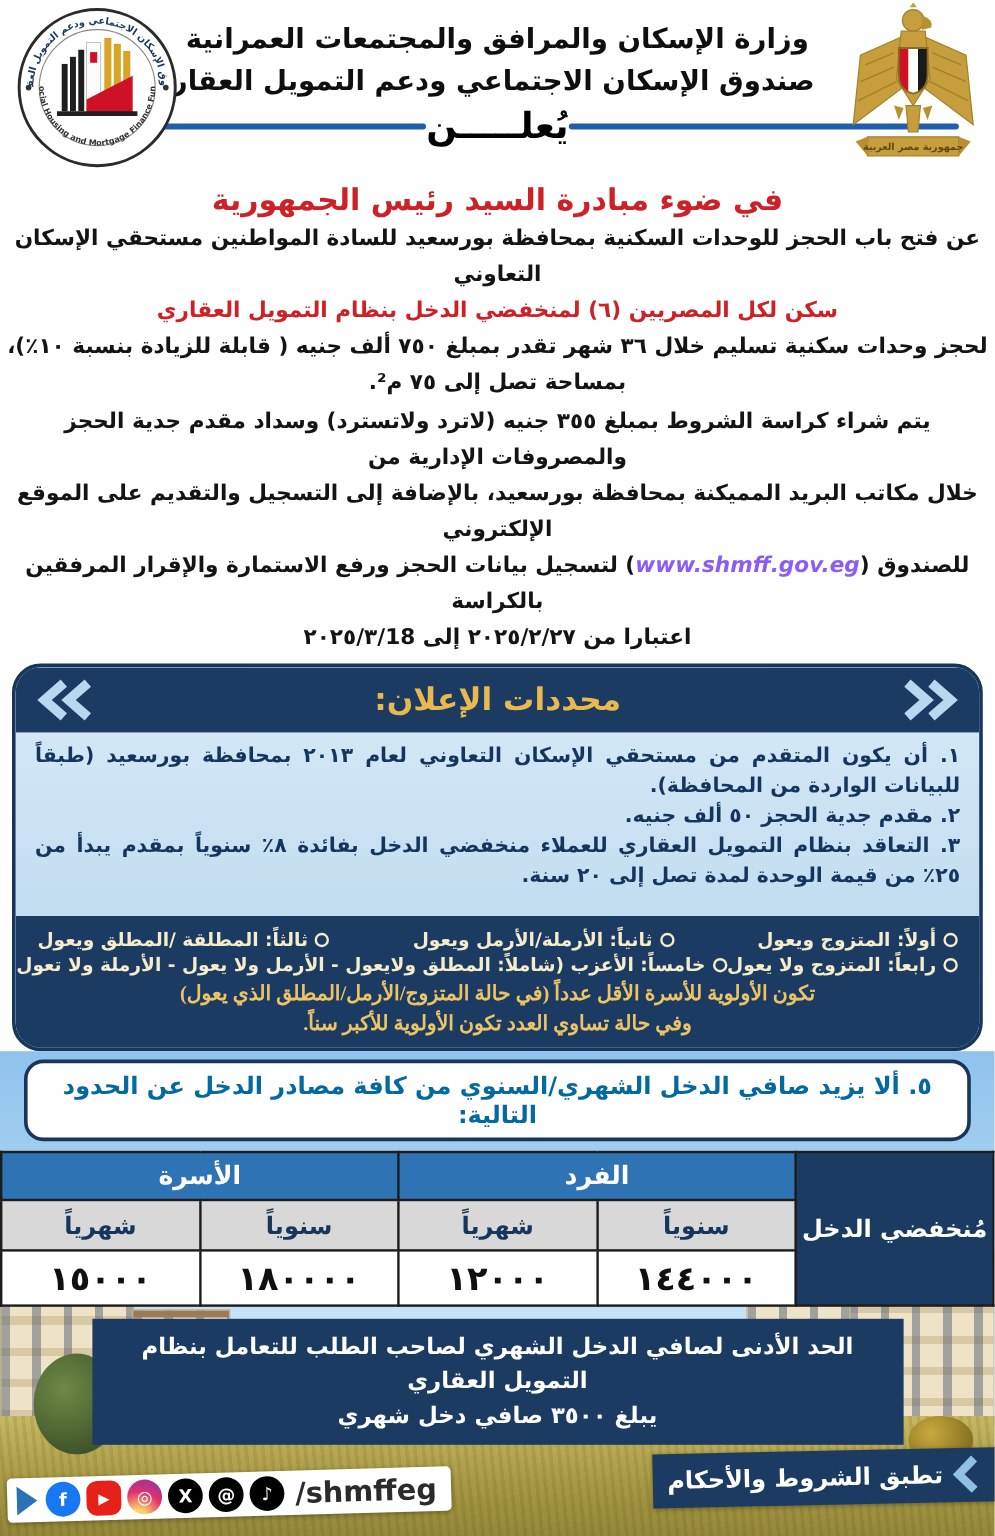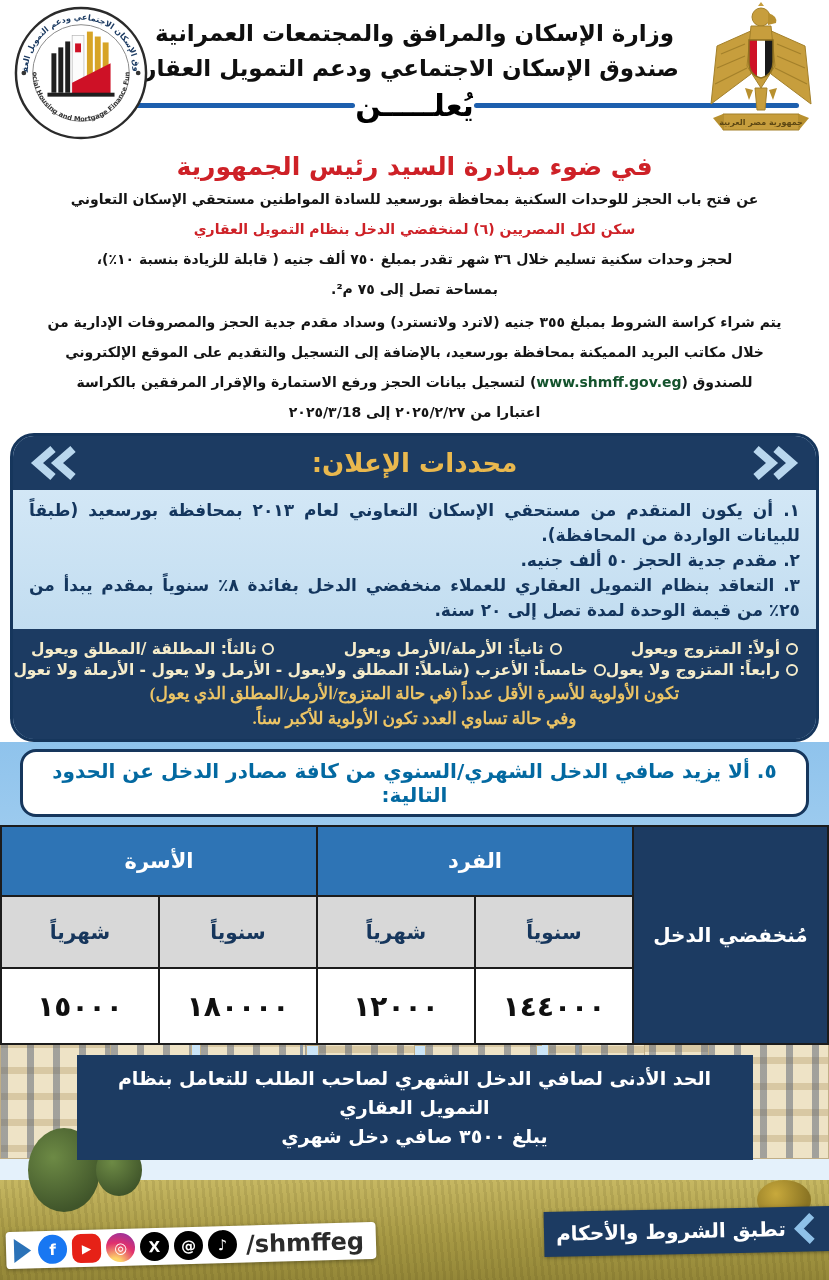--- a/index.html
+++ b/index.html
@@ -10,42 +10,42 @@
   .hdr{position:relative;height:148px;flex:none;}
   .fund-logo{position:absolute;left:12px;top:4px;}
   .eagle{position:absolute;right:8px;top:2px;}
   .hdr-titles{padding:16px 150px 0 150px;text-align:center;}
   .t1,.t2{font-size:23px;font-weight:bold;color:#0f0f0f;line-height:35px;white-space:nowrap;}
   .announce-row{display:flex;align-items:center;gap:0;padding:2px 30px 0;}
   .rule{flex:1;height:5px;background:#1d5fae;border-radius:3px;}
   .announce{font-size:30px;font-weight:bold;color:#000;}
   
   .red-h{text-align:center;color:#ce2127;font-size:25px;font-weight:bold;margin-top:4px;flex:none;}
-  .intro{flex:none;text-align:center;font-weight:bold;font-size:14px;color:#141414;line-height:30px;margin-top:3px;}
+  .intro{flex:none;text-align:center;font-weight:bold;font-size:18px;color:#141414;line-height:30px;margin-top:3px;}
   .redline{color:#ce2127;}
-  .url{color:#14532d;direction:ltr;unicode-bidi:embed;}
+  .url{color:#8b5cf6;direction:ltr;unicode-bidi:embed;font-style:italic;}
   
   .box{flex:none;margin:6px 10px 0;border:3px solid #16365c;border-radius:24px;overflow:hidden;
        background:linear-gradient(180deg,#d9ebf8,#b5d5ec);}
   .band{background:#1c3b62;height:54px;display:flex;align-items:center;justify-content:space-between;padding:0 14px;}
   .band-title{color:#e9b84e;font-size:26px;font-weight:bold;}
-  .items{padding:8px 16px 6px;color:#14365e;font-weight:bold;font-size:17px;line-height:25px;}
+  .items{padding:8px 16px 20px;color:#14365e;font-weight:bold;font-size:17px;line-height:25px;}
   .item{text-align:justify;text-align-last:right;}
   .pband{background:#1c3b62;color:#f5eccb;font-weight:bold;font-size:15.5px;padding:8px 12px 10px;}
   .prow{display:flex;align-items:center;margin:3px 0;justify-content:space-between;padding:0 6px;}
   .pitem{display:flex;align-items:center;gap:6px;white-space:nowrap;}
   .dot{width:8px;height:8px;border:2px solid #f5eccb;border-radius:50%;flex:none;}
   .pnote{color:#ecc465;text-align:center;font-size:17px;margin-top:4px;font-family:Liberation Serif, serif;}
   
   .photo{flex:1;position:relative;overflow:hidden;
          background:linear-gradient(180deg,#8fc3ec 0%,#aed5f2 38%,#cfe7f8 60%,#e4f1fb 75%);}
   .pill{position:relative;z-index:4;margin:7px auto 0;width:775px;background:#fff;border:3px solid #16365c;
         border-radius:16px;text-align:center;color:#0369a1;font-weight:bold;font-size:20px;padding:7px 4px;}
   table.inc{position:relative;z-index:4;width:100%;border-collapse:collapse;margin-top:8px;font-weight:bold;table-layout:fixed;}
-  .inc td{border:2px solid #1c1c1c;text-align:center;padding:15px;}
+  .inc td{border:2px solid #1c1c1c;text-align:center;padding:0;}
   .lbl{background:#1c3b62;color:#fff;font-size:20px;}
   .grp{background:#2e74b5;color:#fff;font-size:21px;height:38px;}
   .sub{background:#d8d8d8;color:#16365c;font-size:20px;height:40px;}
   .val{background:#fff;color:#101010;font-size:28px;height:44px;margin-top:35px;}
   .minband{position:relative;z-index:4;margin:10px auto 0;width:664px;background:#1c3b62;color:#fff;text-align:center;
            font-weight:bold;font-size:19px;line-height:29px;padding:9px 6px;}
   
   .bldg{position:absolute;z-index:1;
         background-image:repeating-linear-gradient(90deg,rgba(86,96,114,.5) 0 7px,transparent 7px 26px),
                          repeating-linear-gradient(180deg,#eee3c6 0 19px,#d8c8a3 19px 26px);

